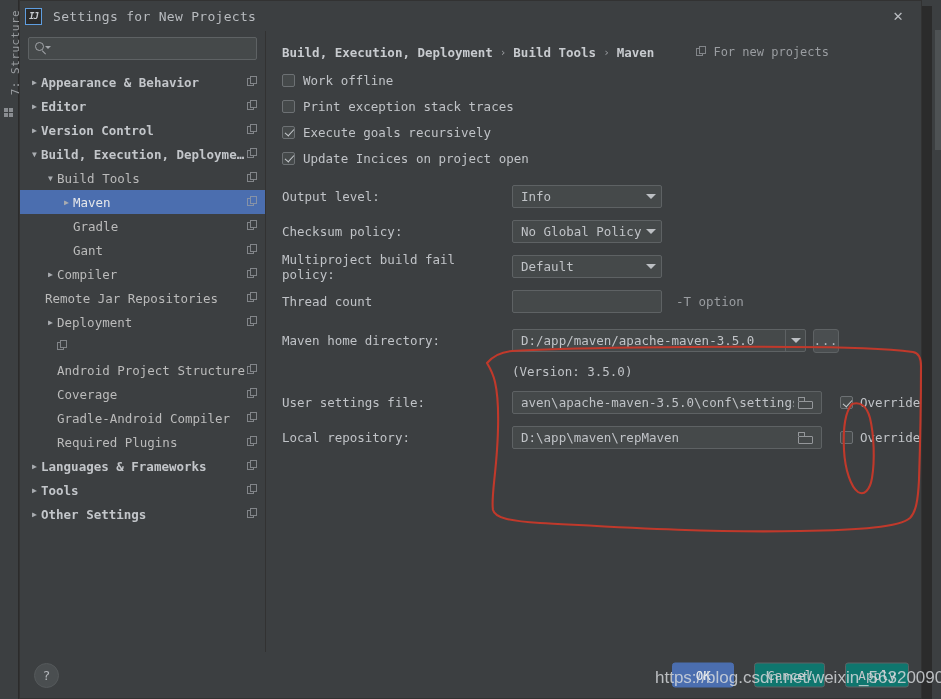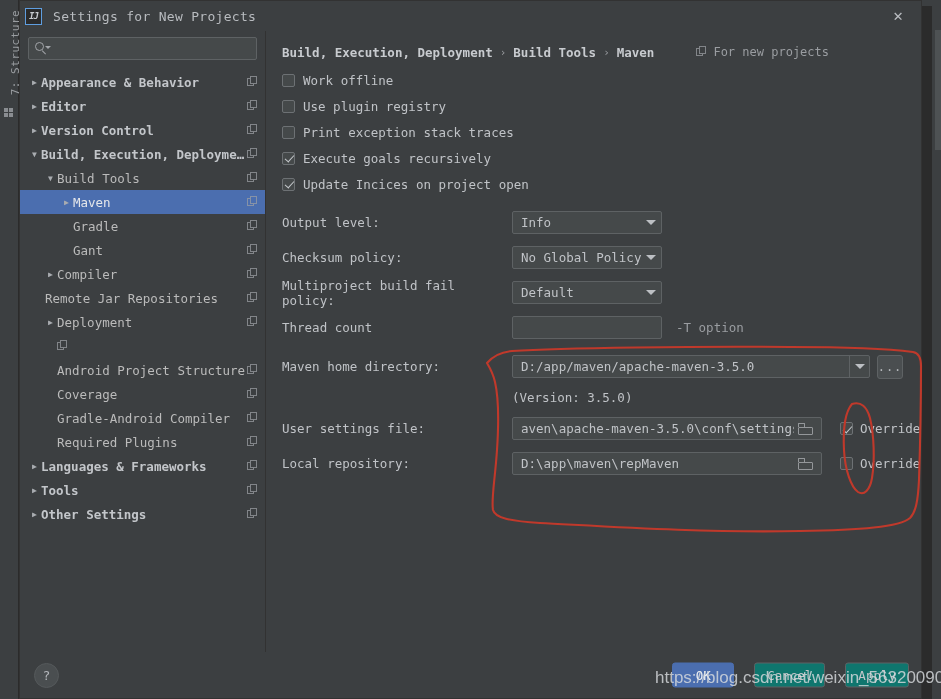--- a/index.html
+++ b/index.html
@@ -171,21 +171,21 @@
   }
   .combo .val { flex: 1; white-space: nowrap; overflow: hidden; }
   .arrow-dn {
     width: 20px; flex: 0 0 20px; display: flex; align-items: center; justify-content: center;
   }
   .arrow-dn::after {
     content: ""; border-left: 5px solid transparent; border-right: 5px solid transparent;
     border-top: 5px solid #bcbfc3;
   }
   .combo.w150 { width: 150px; }
-  .combo.w358 { width: 358px; }
+  .combo.w358 { width: 294px; }
   .combo.w310 { width: 310px; }
 
   .textinput {
     height: 23px; background: #45494a; border: 1px solid #5e6264; border-radius: 2px;
     width: 150px;
   }
   .hint { margin-left: 14px; color: #9a9da1; font-size: 12.5px; }
 
   .browse-btn {
     width: 26px; height: 24px; margin-left: 7px; flex: 0 0 26px;
@@ -458,24 +458,20 @@
           </span>
         </div>
 
         <div id="checkboxes">
             <label class="check-row">
               <span class="cb"></span>
               <span>Work offline</span>
             </label>
             <label class="check-row">
               <span class="cb"></span>
-              <span>Use plugin registry</span>
-            </label>
-            <label class="check-row">
-              <span class="cb"></span>
               <span>Print exception stack traces</span>
             </label>
             <label class="check-row">
               <span class="cb checked"></span>
               <span>Execute goals recursively</span>
             </label>
             <label class="check-row">
               <span class="cb checked"></span>
               <span>Update Incices on project open</span>
             </label>

